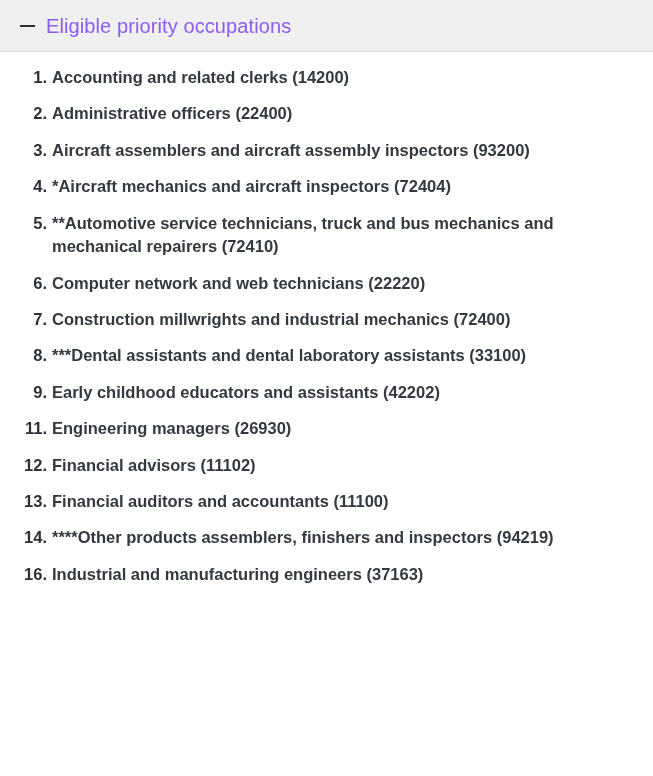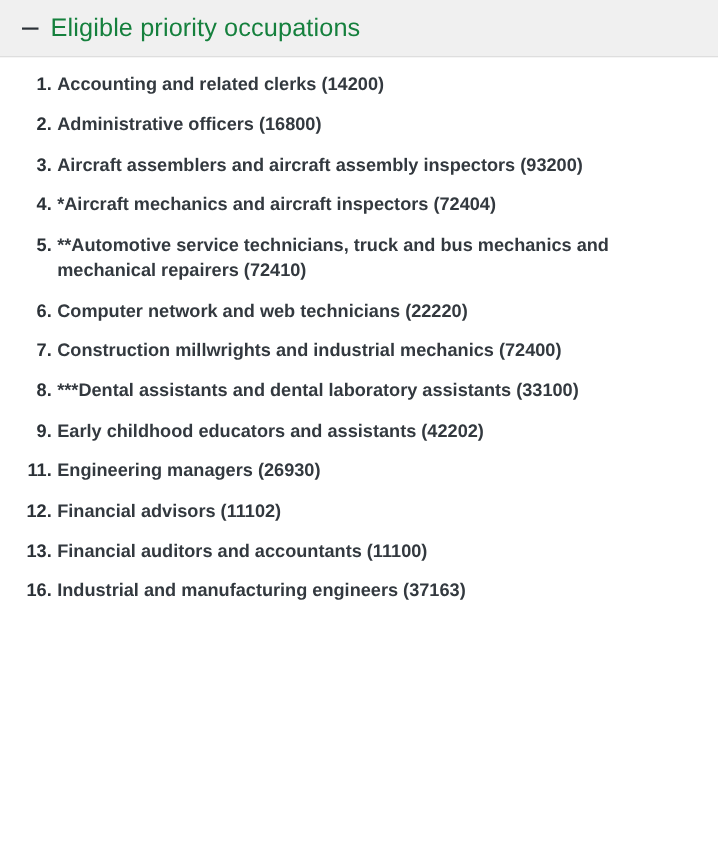--- a/index.html
+++ b/index.html
@@ -36,22 +36,22 @@
     margin-right: 10px;
     flex: 0 0 auto;
   }
   .toggle-icon .bar {
     display: block;
     width: 15px;
     height: 2px;
     background: #2b3137;
   }
   .accordion-title {
-    font-size: 23px;
-    color: #15803d;
+    font-size: 20px;
+    color: #8b5cf6;
     letter-spacing: 0.1px;
     font-weight: 400;
     line-height: 1.2;
   }
   .list-wrap {
     padding: 14px 14px 0 14px;
     box-sizing: border-box;
   }
   ol.occ-list {
     list-style: none;
@@ -95,21 +95,21 @@
   </div>
 
   <div class="list-wrap">
     <ol class="occ-list">
       <li>
         <span class="num">1.</span>
         <span class="txt">Accounting and related clerks (14200)</span>
       </li>
       <li>
         <span class="num">2.</span>
-        <span class="txt">Administrative officers (16800)</span>
+        <span class="txt">Administrative officers (22400)</span>
       </li>
       <li>
         <span class="num">3.</span>
         <span class="txt">Aircraft assemblers and aircraft assembly inspectors (93200)</span>
       </li>
       <li>
         <span class="num">4.</span>
         <span class="txt">*Aircraft mechanics and aircraft inspectors (72404)</span>
       </li>
       <li>
@@ -138,19 +138,23 @@
       </li>
       <li>
         <span class="num">12.</span>
         <span class="txt">Financial advisors (11102)</span>
       </li>
       <li>
         <span class="num">13.</span>
         <span class="txt">Financial auditors and accountants (11100)</span>
       </li>
       <li>
+        <span class="num">14.</span>
+        <span class="txt">****Other products assemblers, finishers and inspectors (94219)</span>
+      </li>
+      <li>
         <span class="num">16.</span>
         <span class="txt">Industrial and manufacturing engineers (37163)</span>
       </li>
     </ol>
   </div>
 
 </div>
 
 </body></html>

